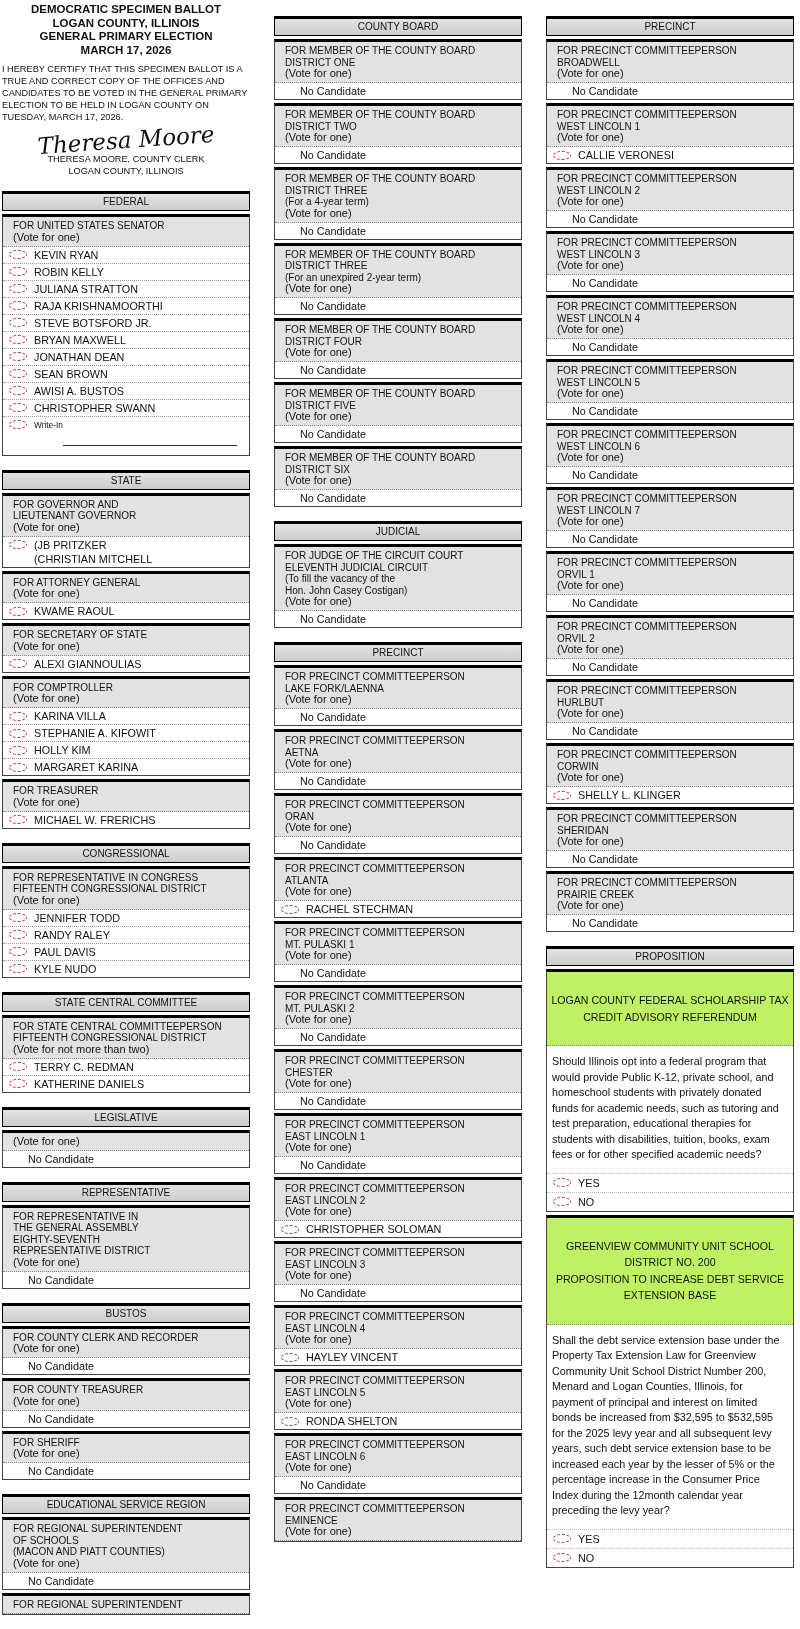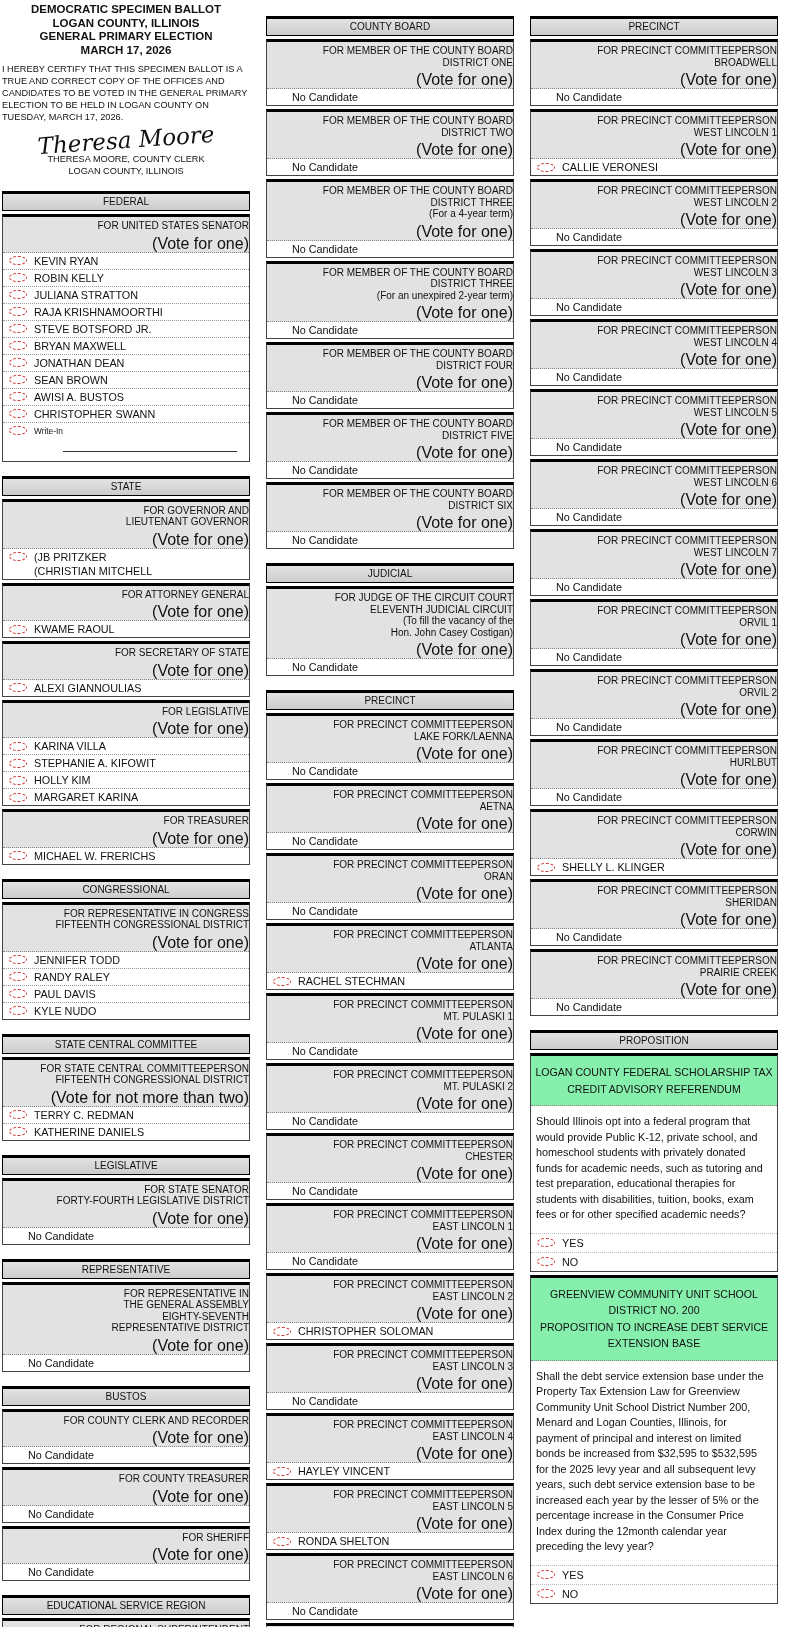--- a/index.html
+++ b/index.html
@@ -1,44 +1,44 @@
 <!DOCTYPE html>
 <html><head>
 <meta charset="utf-8">
 <style>
   html,body{margin:0;padding:0;background:#fff;}
   body{width:800px;font-family:"Liberation Sans", sans-serif;color:#111;}
-  .page{display:flex;gap:16px;padding:2px 28px 0 2px;height:1627px;overflow:hidden;box-sizing:border-box;}
+  .page{display:flex;gap:24px;padding:2px 28px 0 2px;height:1627px;overflow:hidden;box-sizing:border-box;}
   .col{width:248px;flex:0 0 248px;}
 
   
   .header-block{text-align:center;padding-top:1px;}
   .hdr-title div{font-weight:bold;font-size:11.5px;line-height:13.5px;}
   .certify{font-size:9.2px;text-align:left;margin-top:6px;line-height:12px;}
   .signature{font-family:"DejaVu Serif", serif;font-style:italic;font-size:23px;margin:4px 0 1px;transform:rotate(-4deg);}
   .clerk{font-size:9.2px;line-height:11.5px;}
 
   
   .section-bar{border:1px solid #000;border-top:3px solid #000;background:linear-gradient(#e3e3e3,#cccccc);text-align:center;font-size:10px;padding:2px 0 3px;margin-top:14px;}
   .race{border:1px solid #444;border-top:3px solid #000;margin-top:3px;background:#fff;}
-  .race-head{background:#e2e2e2;text-align:right;padding:3px 0 3px;border-bottom:1px dotted #888;}
+  .race-head{background:#e2e2e2;text-align:left;padding:3px 10px 3px;border-bottom:1px dotted #888;}
   .race-title div{font-size:10px;line-height:11.5px;}
-  .vote-note{font-size:16px;margin-top:6px;line-height:11px;}
+  .vote-note{font-size:11px;line-height:11px;}
   .cand{display:flex;align-items:center;border-top:1px dotted #999;padding:2px 2px;background:#fff;}
   .cands .cand:first-child{border-top:none;}
   .oval{width:16px;height:7px;border:1.5px dashed #cf3333;border-radius:50%;margin:0 7px 0 4px;flex:0 0 auto;box-sizing:content-box;}
   .oval.hidden{visibility:hidden;}
   .cand-name{font-size:10.8px;line-height:12px;white-space:nowrap;}
   .nocand{padding-left:25px;}
   .runmate{border-top:none !important;padding-top:0;}
   .write-in .cand-name{font-size:8.3px;}
   .write-in-line{border-bottom:1px solid #333;height:12px;margin:0 12px 9px 60px;}
 
   
-  .prop-head{background:#86efac;text-align:center;padding:8px 3px;border-bottom:1px dotted #888;}
+  .prop-head{background:#bef264;text-align:center;padding:20px 3px;border-bottom:1px dotted #888;}
   .prop-head div{font-size:10.6px;line-height:16.5px;}
   .prop-body{font-size:10.8px;line-height:15.5px;padding:8px 6px 10px 5px;background:#fff;}
   .prop-opts .cand{border-top:1px dotted #bbb;padding:3px 2px;}
 </style>
 </head>
 <body>
 
 <div class="page">
   <div class="col" id="col0">
     <div class="header-block">
@@ -153,21 +153,21 @@
         <div class="cands">
           <div class="cand">
             <span class="oval"></span>
             <span class="cand-name">ALEXI GIANNOULIAS</span>
           </div>
         </div>
       </div>
       <div class="race">
         <div class="race-head">
           <div class="race-title">
-            <div>FOR LEGISLATIVE</div>
+            <div>FOR COMPTROLLER</div>
           </div>
           <div class="vote-note">(Vote for one)</div>
         </div>
         <div class="cands">
           <div class="cand">
             <span class="oval"></span>
             <span class="cand-name">KARINA VILLA</span>
           </div>
           <div class="cand">
             <span class="oval"></span>
@@ -241,24 +241,20 @@
           </div>
           <div class="cand">
             <span class="oval"></span>
             <span class="cand-name">KATHERINE DANIELS</span>
           </div>
         </div>
       </div>
       <div class="section-bar"><span>LEGISLATIVE</span></div>
       <div class="race">
         <div class="race-head">
-          <div class="race-title">
-            <div>FOR STATE SENATOR</div>
-            <div>FORTY-FOURTH LEGISLATIVE DISTRICT</div>
-          </div>
           <div class="vote-note">(Vote for one)</div>
         </div>
         <div class="cands">
           <div class="cand nocand">
             <span class="cand-name">No Candidate</span>
           </div>
         </div>
       </div>
       <div class="section-bar"><span>REPRESENTATIVE</span></div>
       <div class="race">

